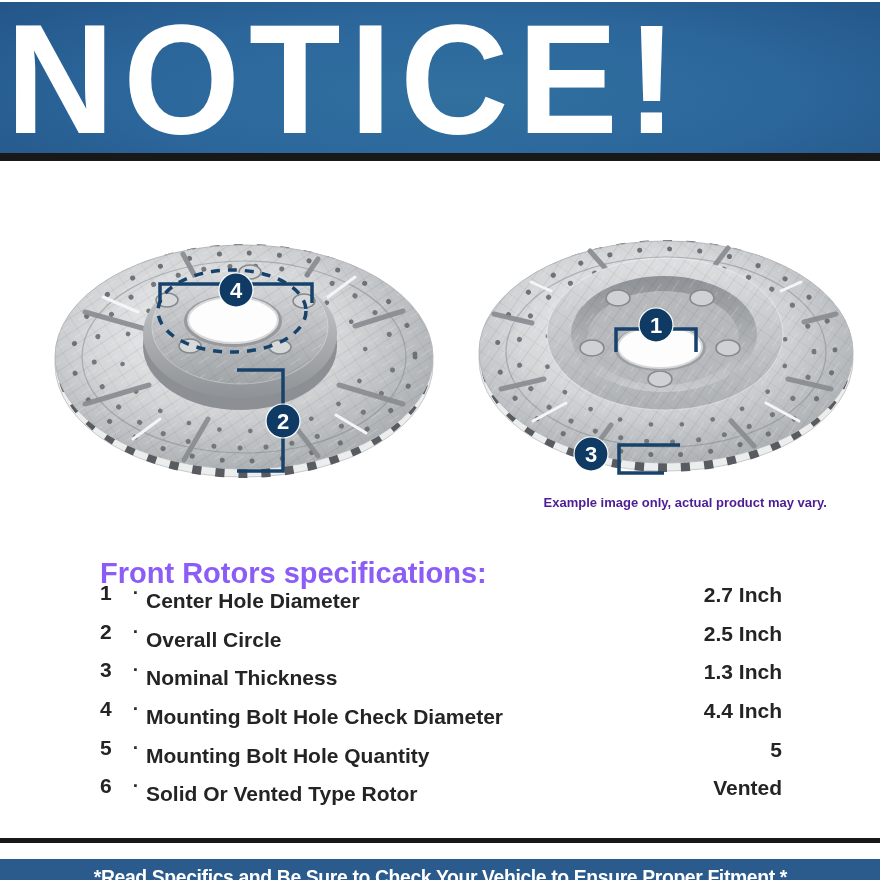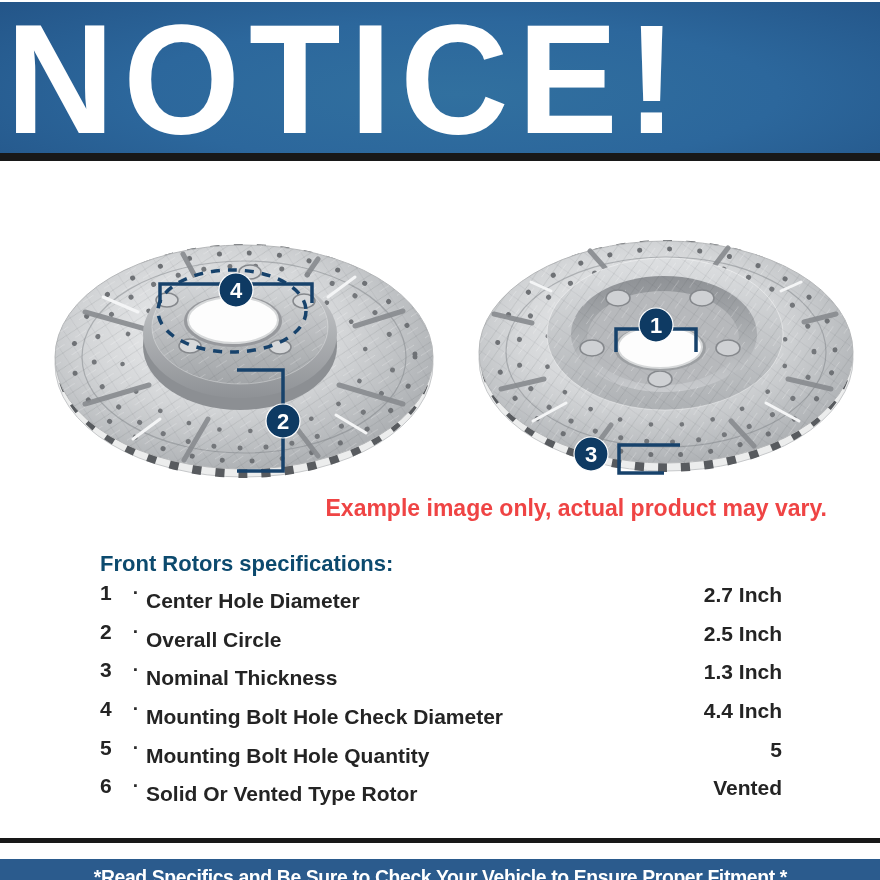--- a/index.html
+++ b/index.html
@@ -22,26 +22,26 @@
   .strip{position:absolute;left:0;width:880px;background:#181818;}
   .strip-top{top:153px;height:8px;}
   .strip-bottom{top:838px;height:5px;}
   
   .rotor-svg{position:absolute;}
   .rotor-left{left:50px;top:240px;}
   .rotor-right{left:470px;top:235px;}
   
   .example-note{
     position:absolute;top:495px;right:53px;
-    font-size:23px;font-weight:bold;color:#ef4444;
+    font-size:13px;font-weight:bold;color:#4c1d95;
   }
   
   .specs-heading{
     position:absolute;left:100px;top:533px;
-    font-size:22px;font-weight:bold;color:#0c4a6e;
+    font-size:29px;font-weight:bold;color:#8b5cf6;
   }
   .specs-rows{position:absolute;left:0;top:574px;width:880px;}
   .spec-row{
     display:flex;align-items:center;height:38.6px;
     padding:0 98px 0 100px;box-sizing:border-box;
     font-size:21px;font-weight:bold;color:#242424;
   }
   .spec-num{width:26px;}
   .spec-sep{width:20px;text-align:center;font-size:19px;color:#2a2a2a;}
   .spec-label{flex:1;margin-top:16px;}

